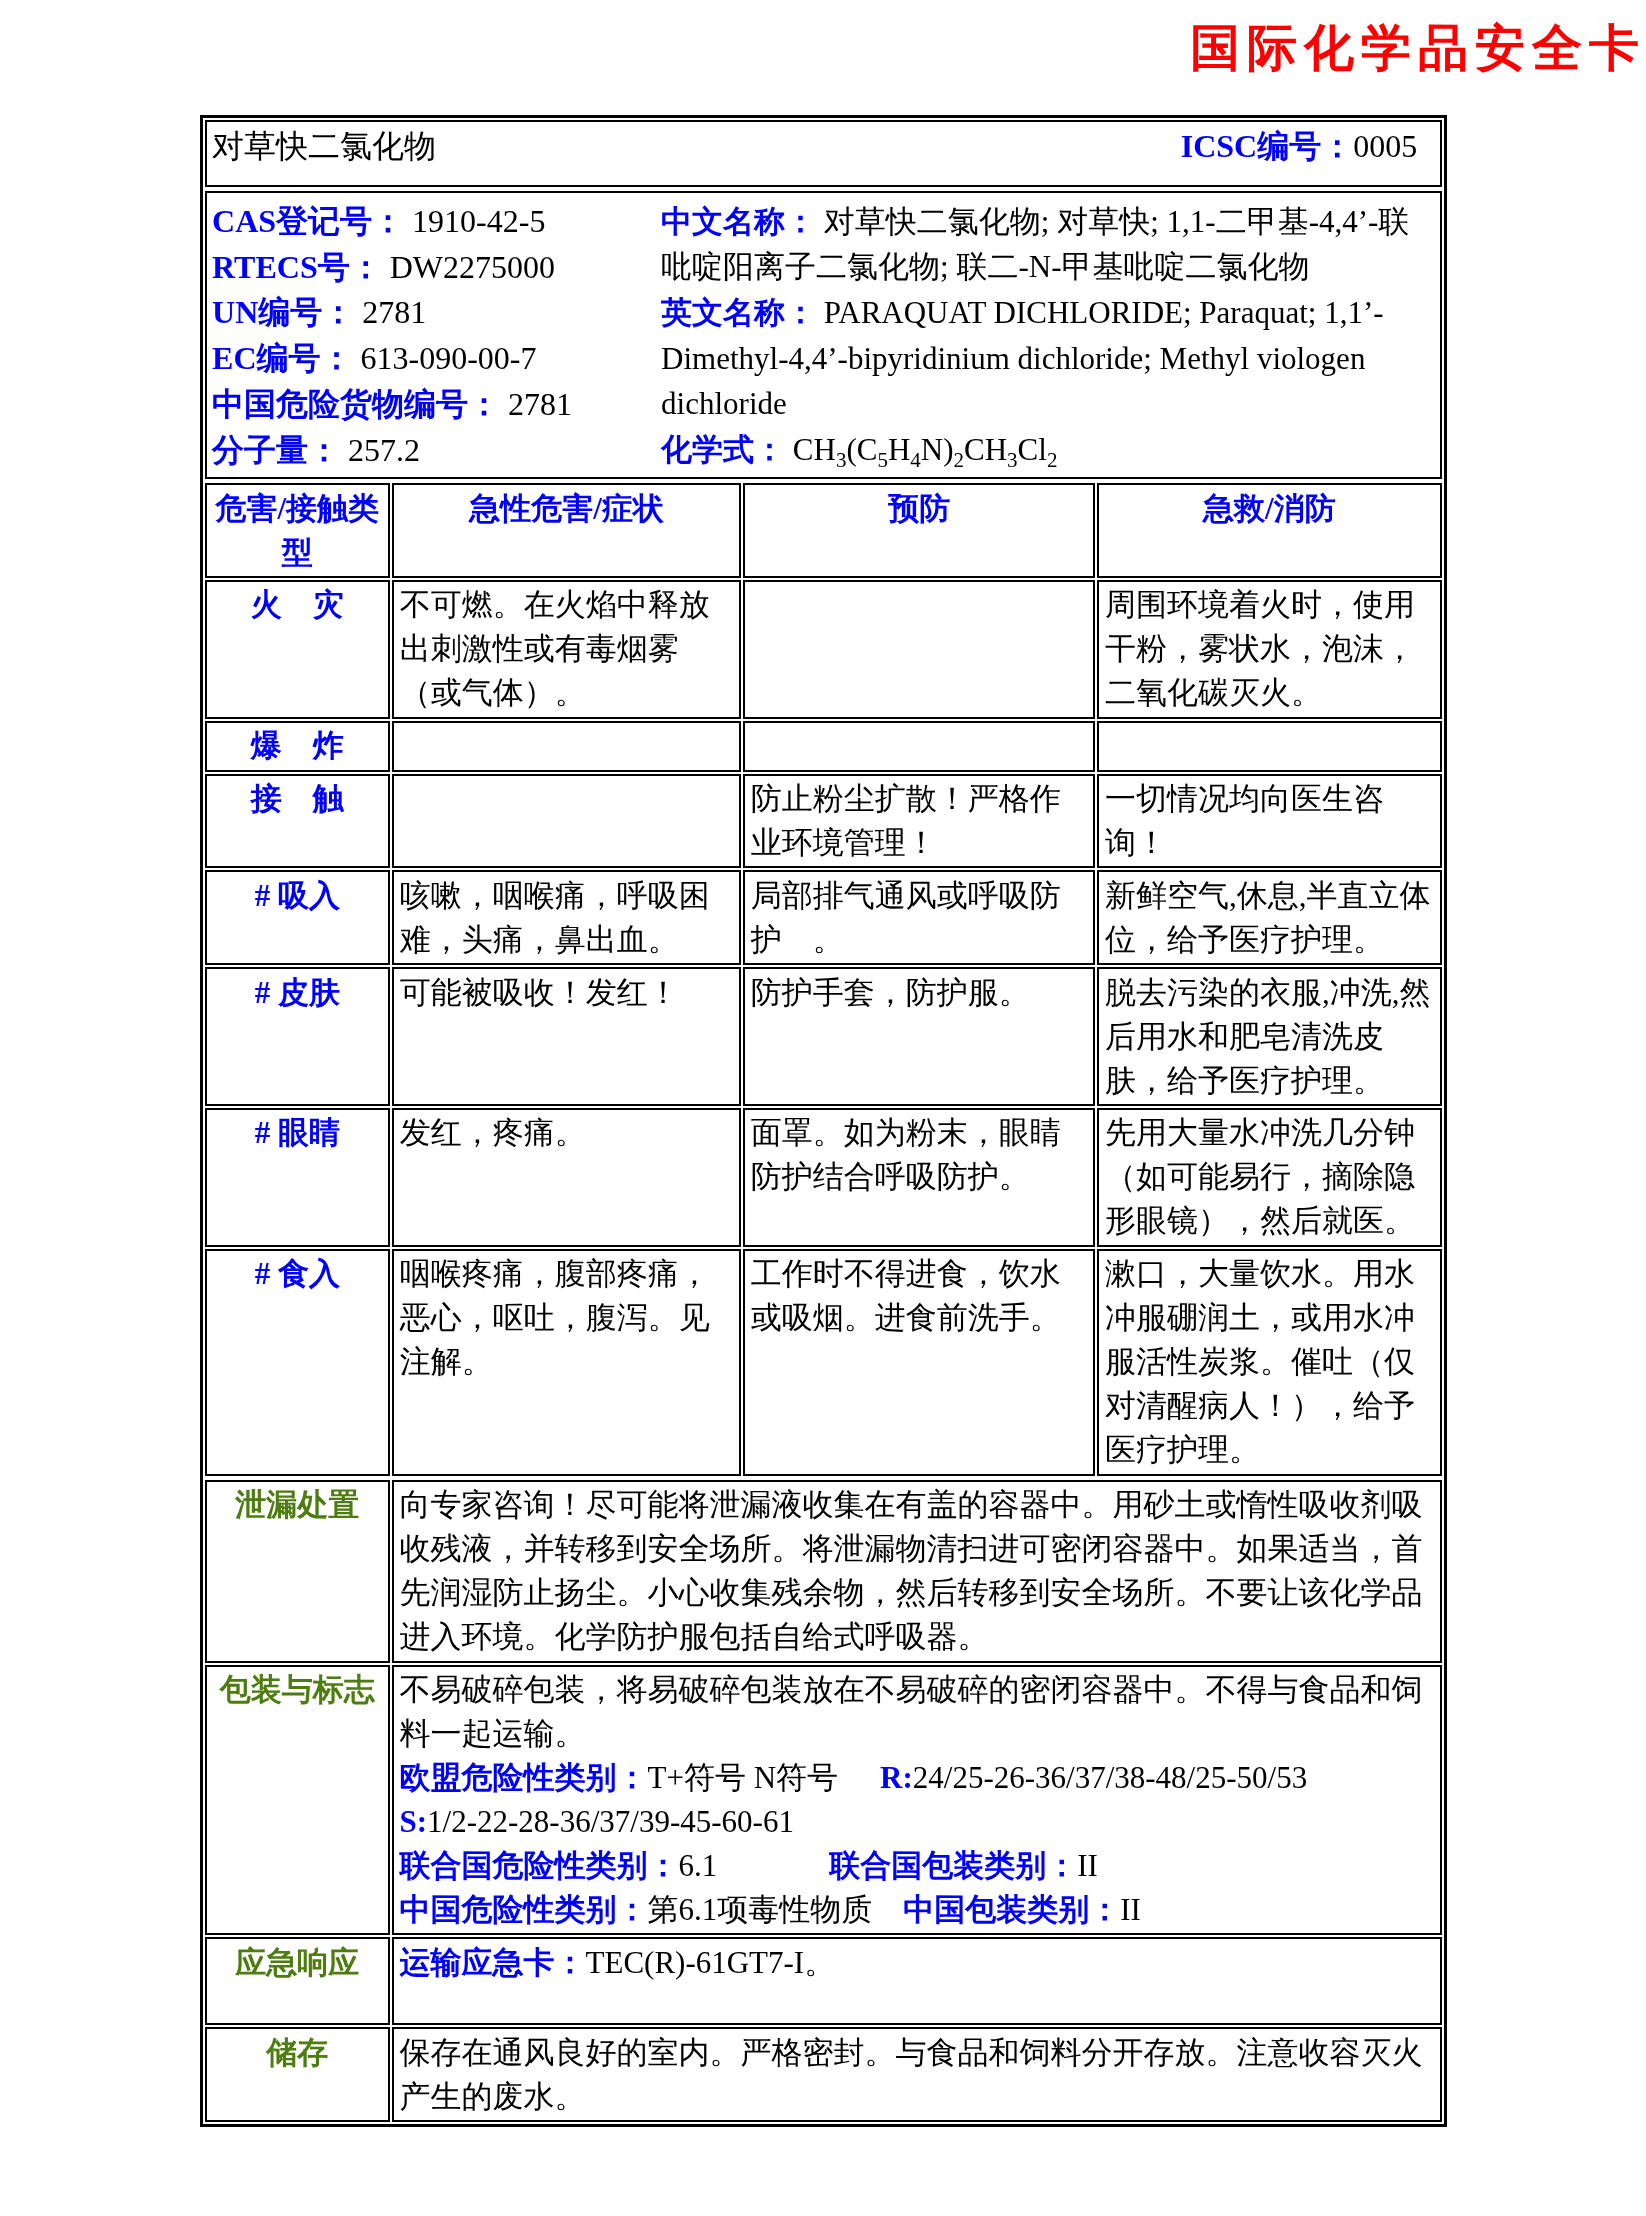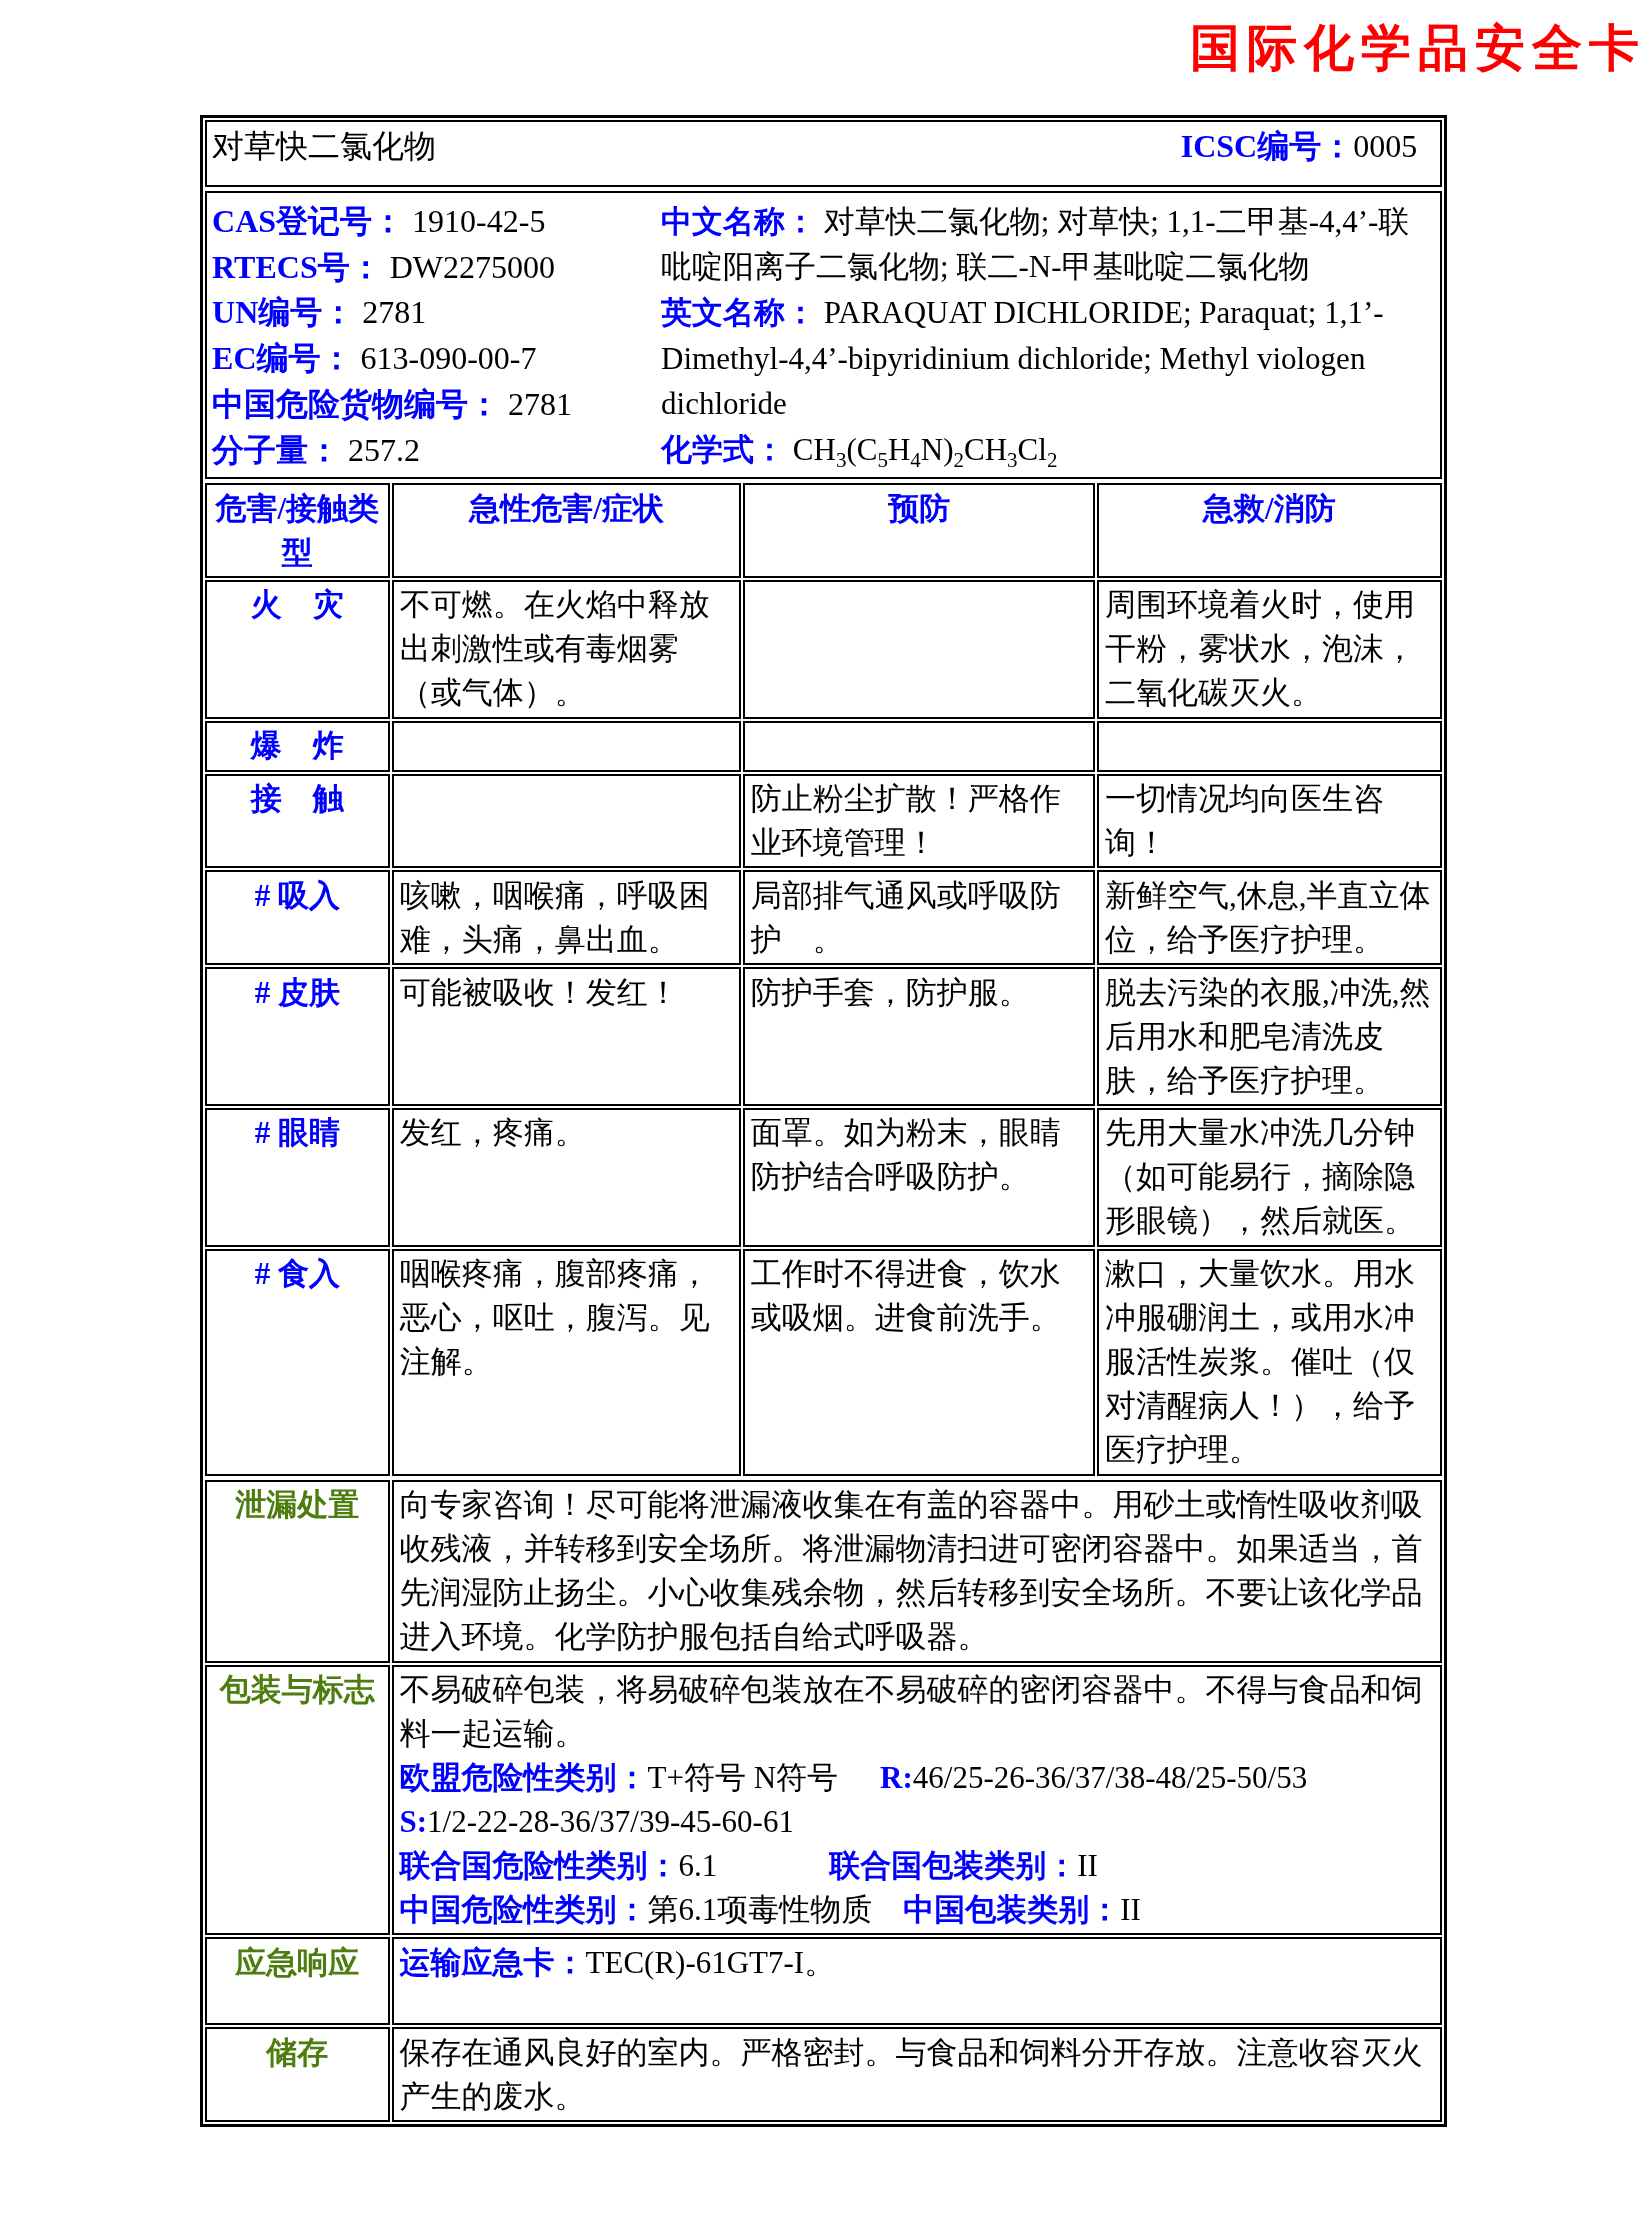--- a/index.html
+++ b/index.html
@@ -191,21 +191,21 @@
     </colgroup>
     <tbody>
         <tr>
       <td class="bot-label">泄漏处置</td>
       <td class="bot-content">向专家咨询！尽可能将泄漏液收集在有盖的容器中。用砂土或惰性吸收剂吸收残液，并转移到安全场所。将泄漏物清扫进可密闭容器中。如果适当，首先润湿防止扬尘。小心收集残余物，然后转移到安全场所。不要让该化学品进入环境。化学防护服包括自给式呼吸器。</td>
     </tr>
     <tr>
       <td class="bot-label">包装与标志</td>
       <td class="bot-content">
         <div class="pk-line">不易破碎包装，将易破碎包装放在不易破碎的密闭容器中。不得与食品和饲料一起运输。</div>
-        <div class="pk-line"><span class="blue">欧盟危险性类别：</span><span>T+符号 N符号</span><span class="blue gap-r">R:</span><span>46/25-26-36/37/38-48/25-50/53</span></div>
+        <div class="pk-line"><span class="blue">欧盟危险性类别：</span><span>T+符号 N符号</span><span class="blue gap-r">R:</span><span>24/25-26-36/37/38-48/25-50/53</span></div>
         <div class="pk-line"><span class="blue">S:</span><span>1/2-22-28-36/37/39-45-60-61</span></div>
         <div class="pk-line"><span class="blue">联合国危险性类别：</span><span>6.1</span><span class="blue gap-un">联合国包装类别：</span><span>II</span></div>
         <div class="pk-line"><span class="blue">中国危险性类别：</span><span>第6.1项毒性物质</span><span class="blue gap-cn">中国包装类别：</span><span>II</span></div>
       </td>
     </tr>
     <tr>
       <td class="bot-label er-cell">应急响应</td>
       <td class="bot-content er-cell"><span class="blue">运输应急卡：</span><span>TEC(R)-61GT7-I。</span></td>
     </tr>
     <tr>

